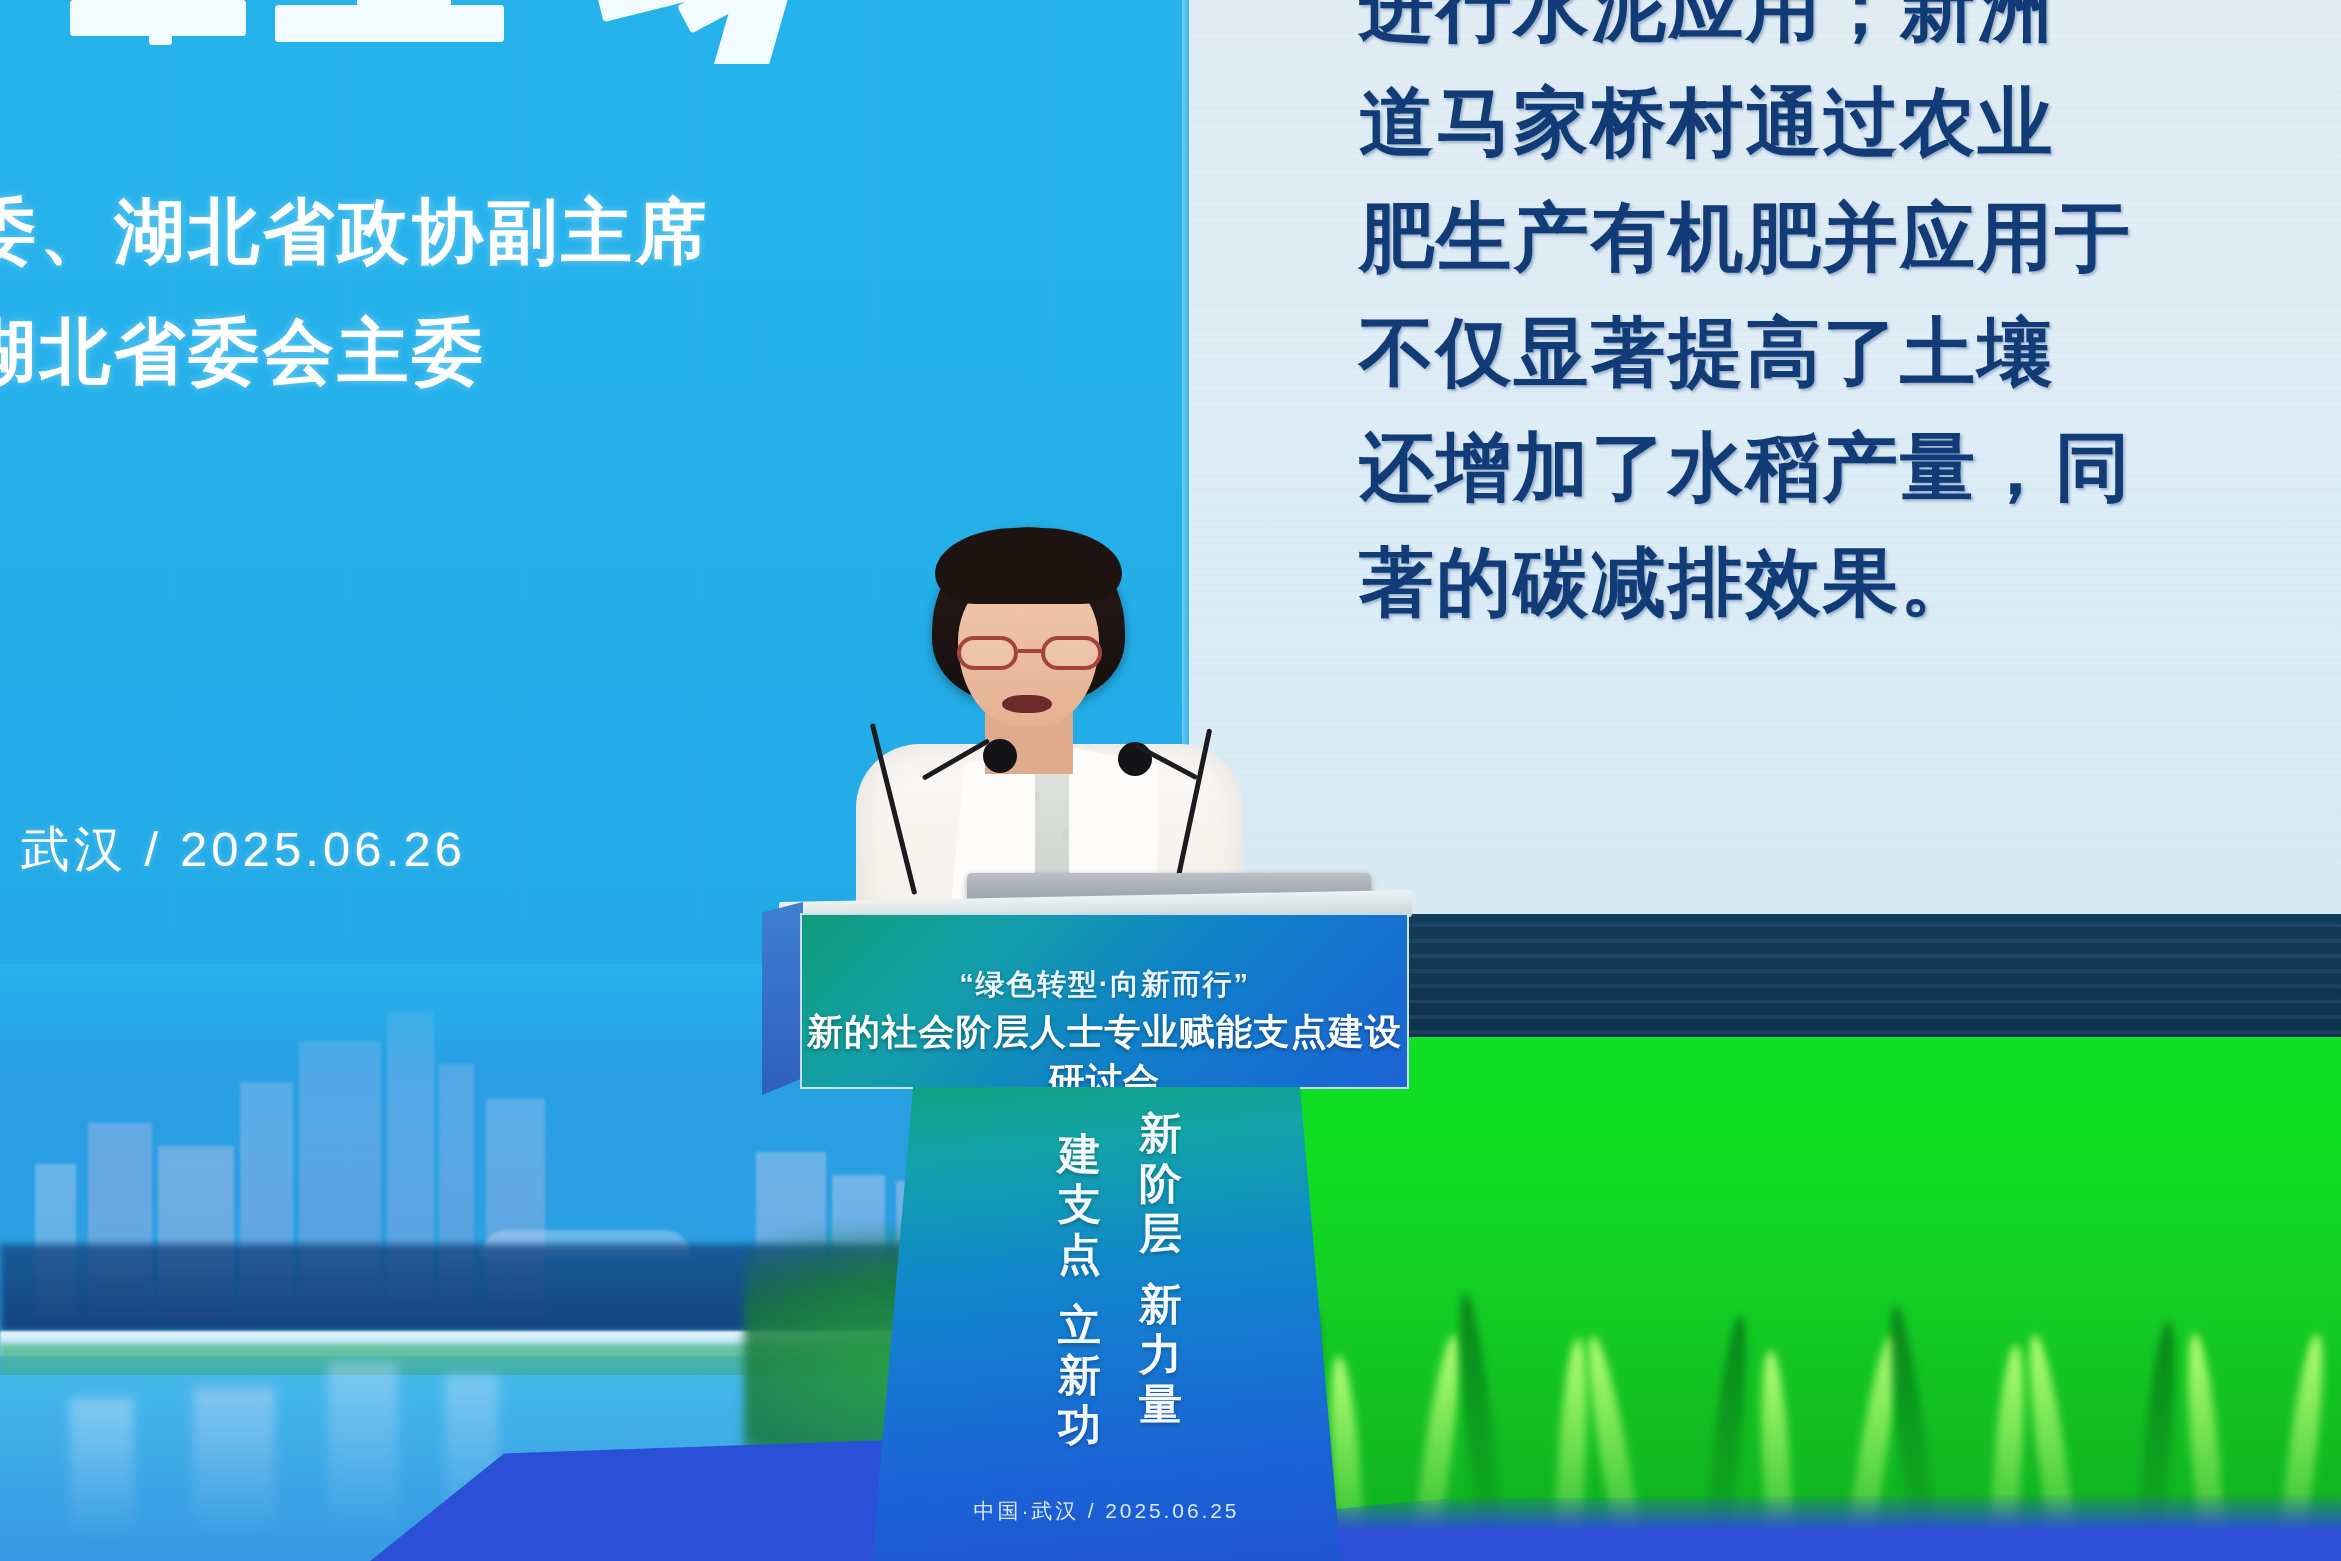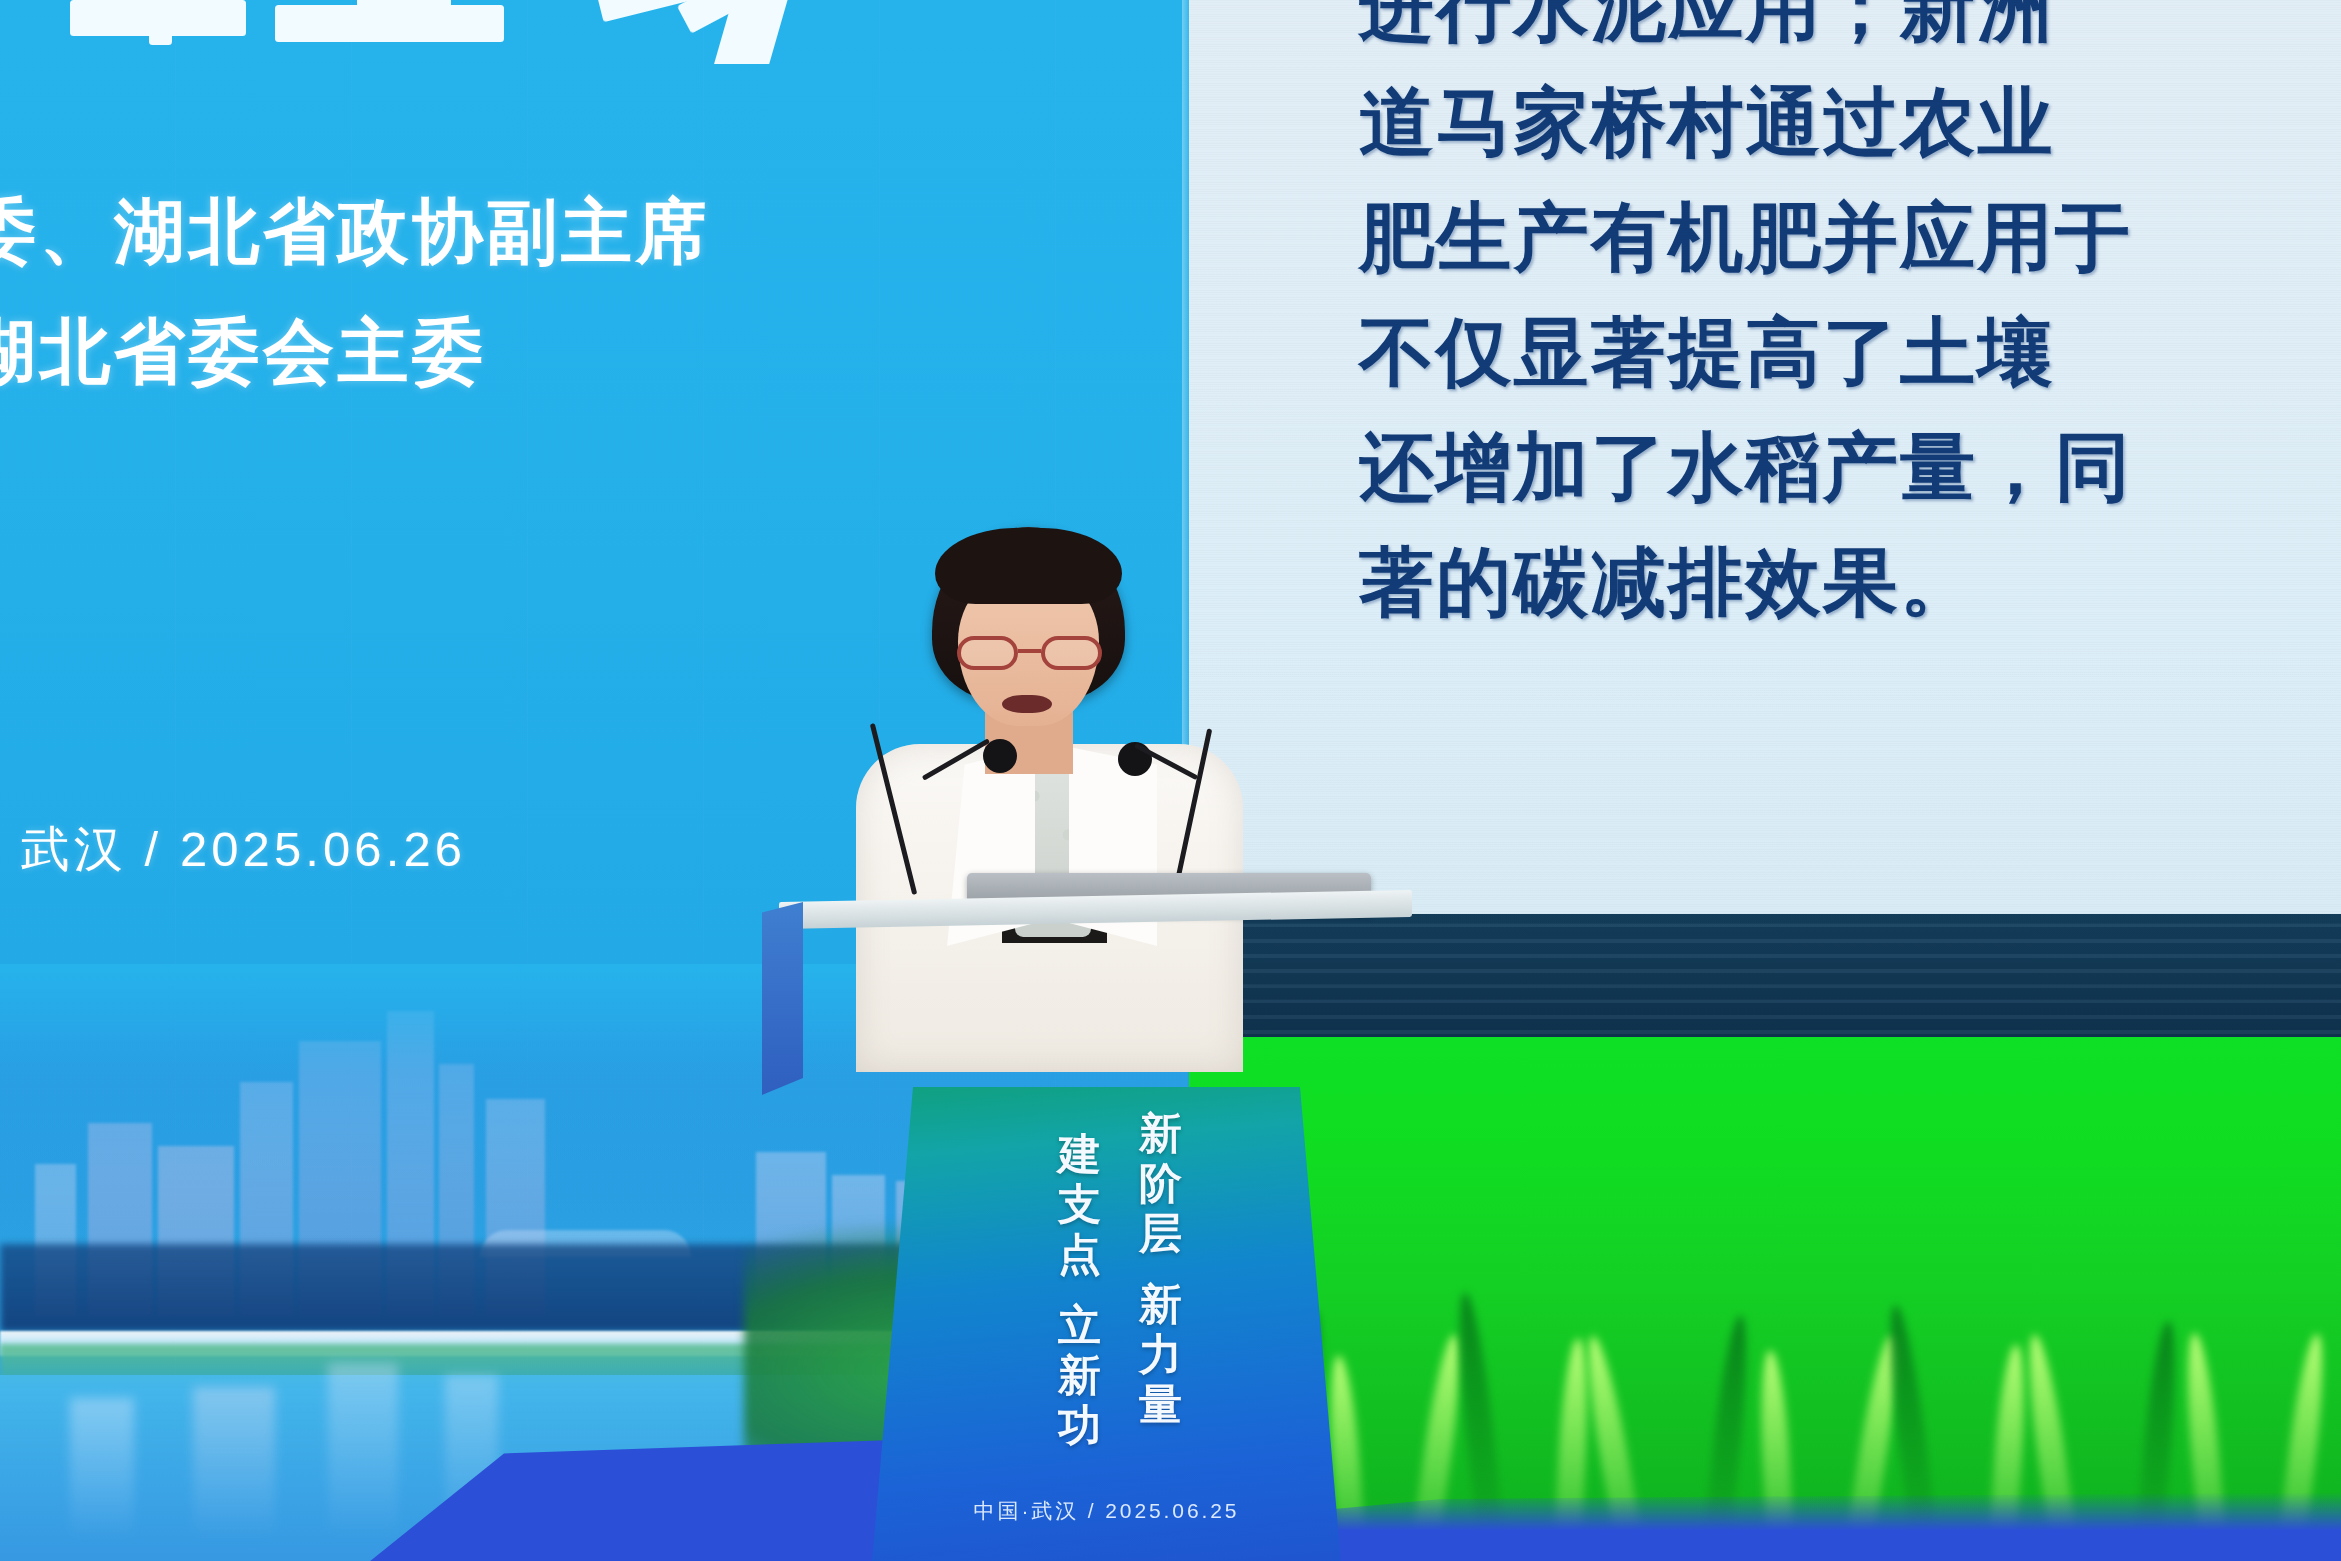--- a/index.html
+++ b/index.html
@@ -369,20 +369,24 @@
   <div class="mic" style="left:918px;top:757px;width:76px;height:5.3px;transform:rotate(-30deg);"></div>
 
   <div class="mic" style="left:1189px;top:727px;width:5.3px;height:176px;transform:rotate(12deg);"></div>
   <div class="micball" style="left:1118px;top:742px;"></div>
   <div class="mic" style="left:1131px;top:759px;width:70px;height:5.3px;transform:rotate(28deg);"></div>
 
   <div class="laptop"></div>
   <div class="podium-top"></div>
   <div class="podium-sideL"></div>
 
+  <div class="podium-face">
+    <div class="podium-title">“绿色转型·向新而行”</div>
+    <div class="podium-sub">新的社会阶层人士专业赋能支点建设研讨会</div>
+  </div>
 
   <div class="podium-body">
     <div class="v-col right">
       <span>新</span>
       <span>阶</span>
       <span>层</span>
       <span class="v-gap"></span>
       <span>新</span>
       <span>力</span>
       <span>量</span>

